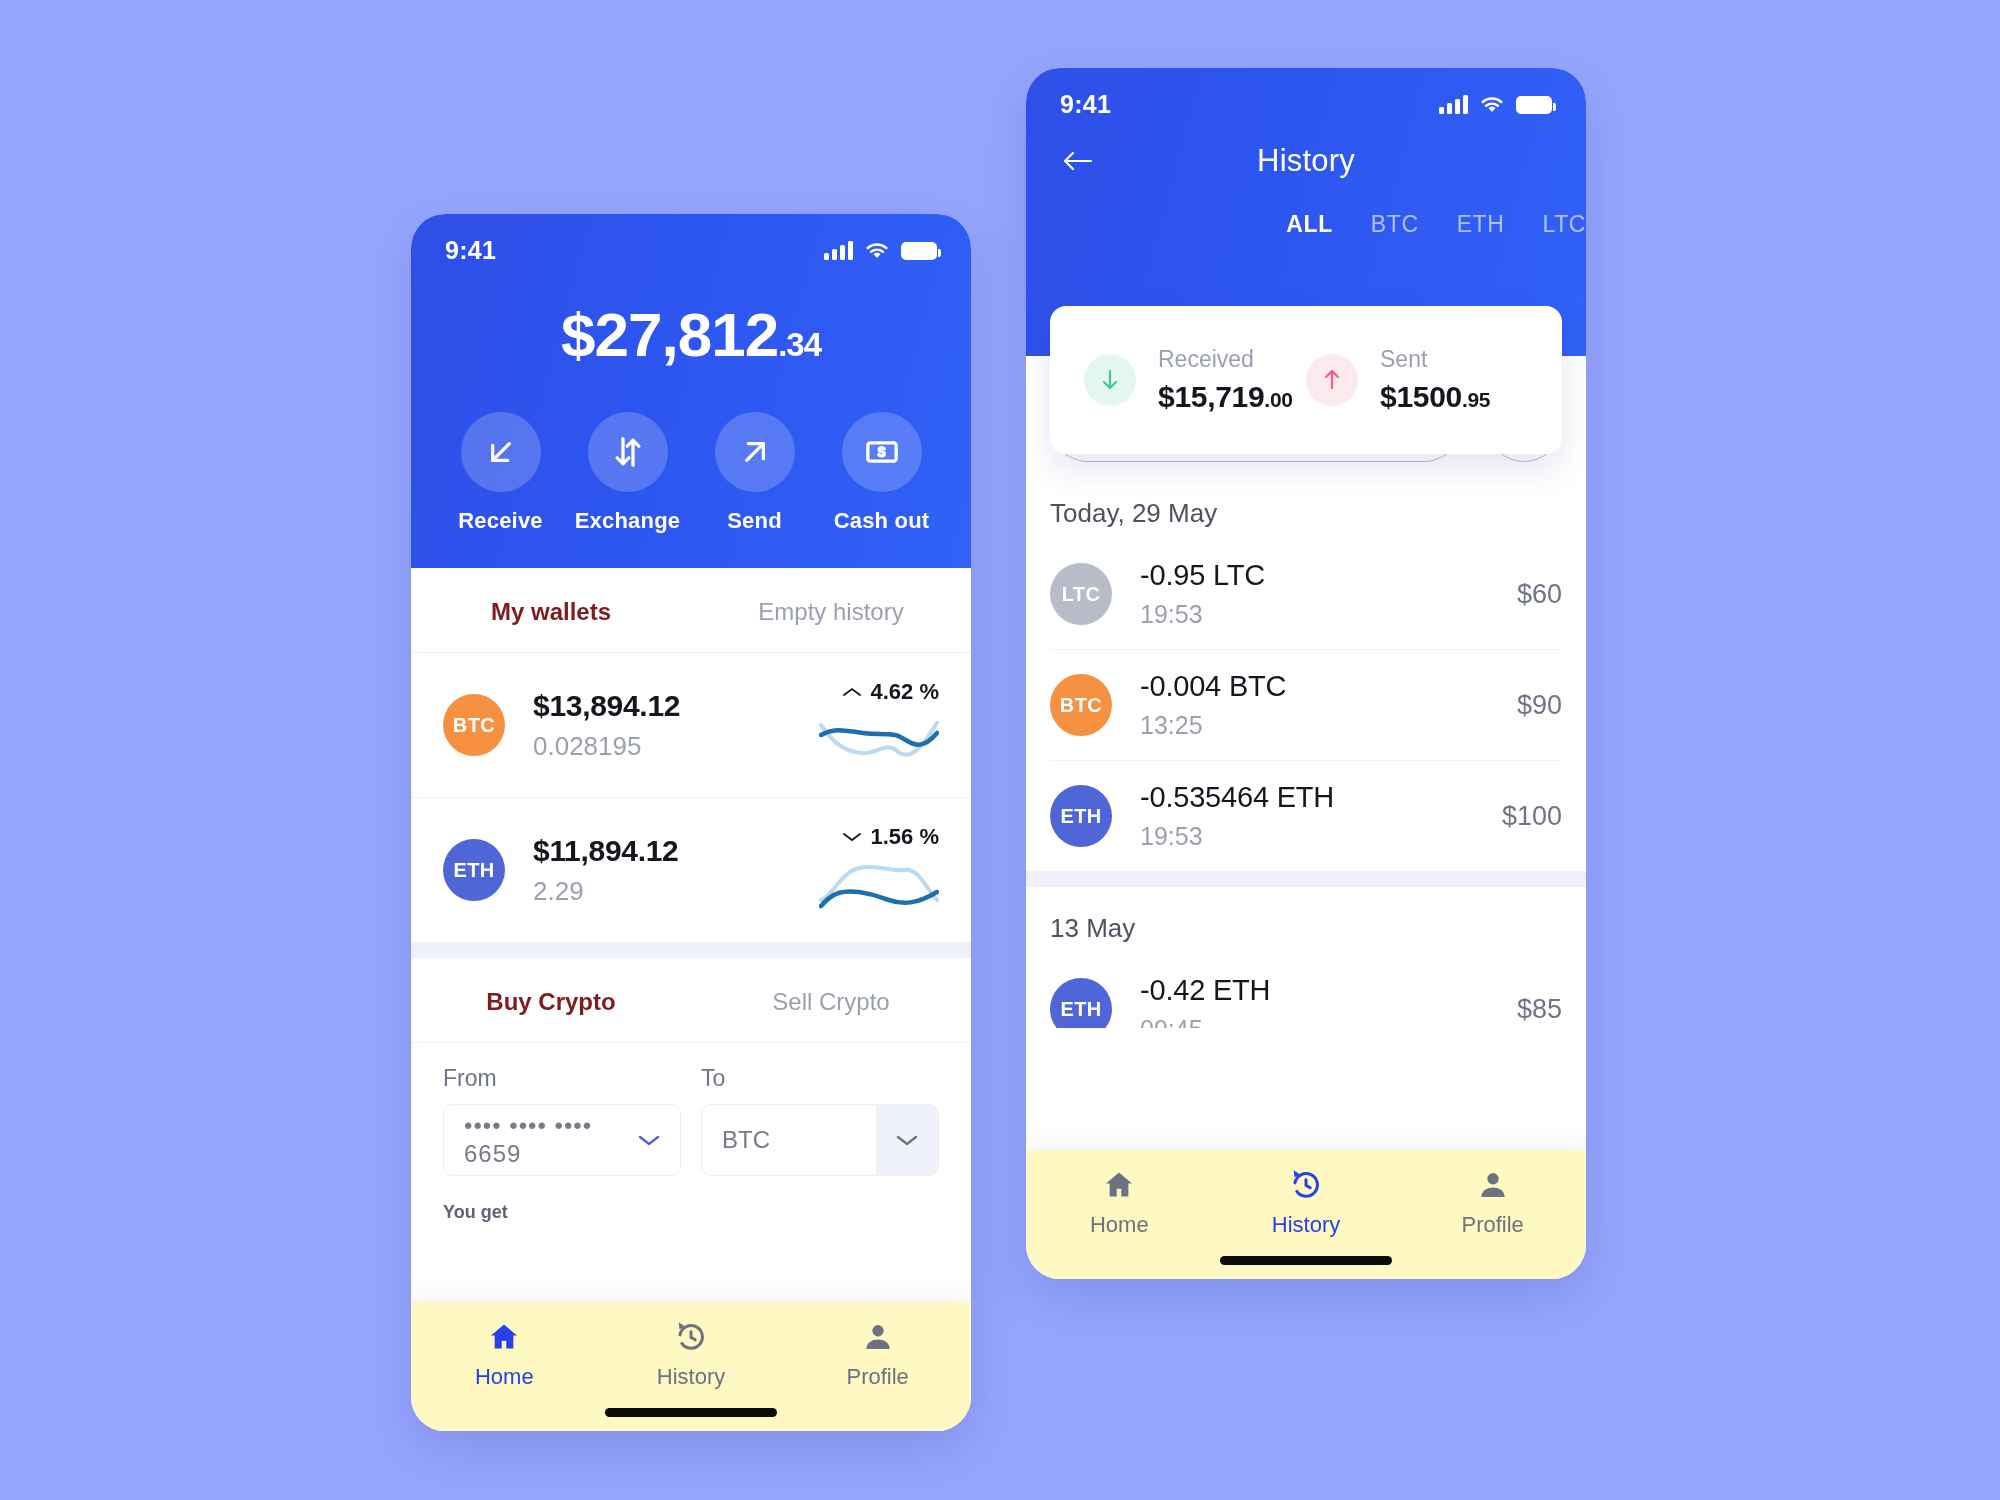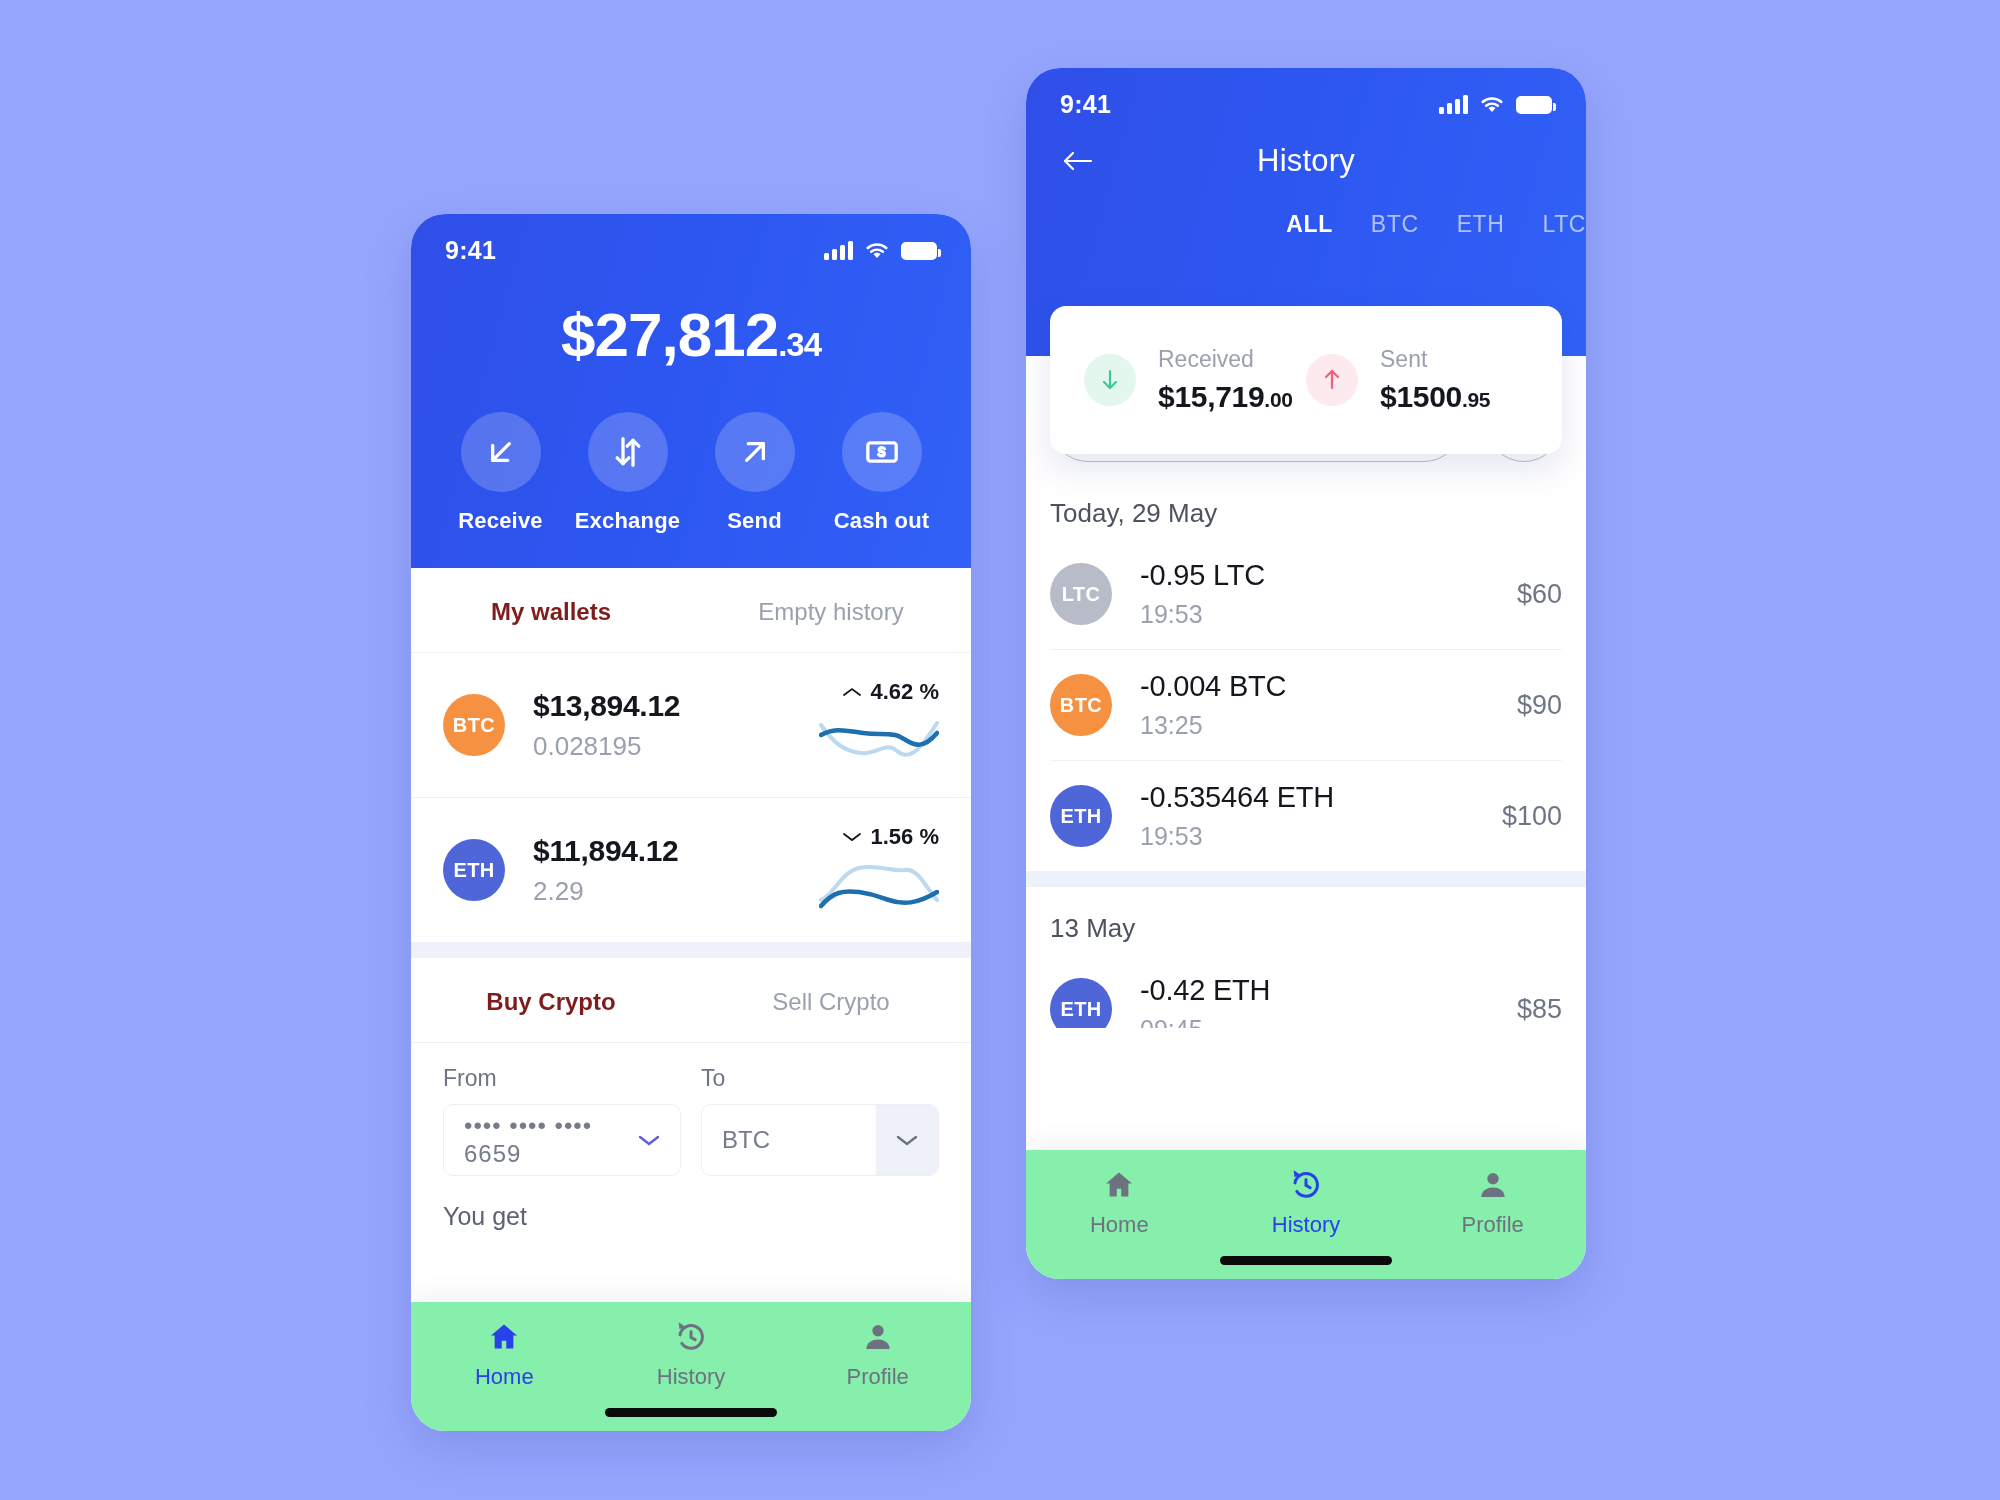--- a/index.html
+++ b/index.html
@@ -104,25 +104,25 @@
   .field { flex: 1; }
   .field .cap { font-size: 23px; color: #6f7585; margin-bottom: 12px; }
   .sel {
     height: 72px; border: 1px solid #eceef4; border-radius: 10px;
     display: flex; align-items: center; background: #fff;
   }
   .sel .val { flex: 1; padding-left: 20px; font-size: 24px; color: #757b8a; letter-spacing: 1px; }
   .sel .val.plain { letter-spacing: 0; }
   .sel .caret { width: 62px; display:flex; align-items:center; justify-content:center; }
   .sel .caret.shaded { background:#eef1f8; height:100%; border-radius:0 9px 9px 0; }
-  .youget { font-size: 25px; color: #5d6373; padding-top: 26px; }
+  .youget { font-size: 18px; color: #5d6373; padding-top: 26px; font-weight: bold; }
 
   
   .bottomnav {
-    position: absolute; left: 0; right: 0; bottom: 0; background: #86efac;
+    position: absolute; left: 0; right: 0; bottom: 0; background: #fef9c3;
     padding: 18px 0 0 0; box-shadow: 0 -8px 22px rgba(110,120,170,.09);
   }
   .navitems { display: flex; }
   .navitem { flex: 1; text-align: center; color: #6d7280; }
   .navitem .nlabel { font-size: 22px; margin-top: 6px; }
   .navitem.active { color: #2742e8; }
   .homebar {
     width: 172px; height: 9px; background: #0b0b0b;
     border-radius: 6px; margin: 18px auto 14px auto;
   }

